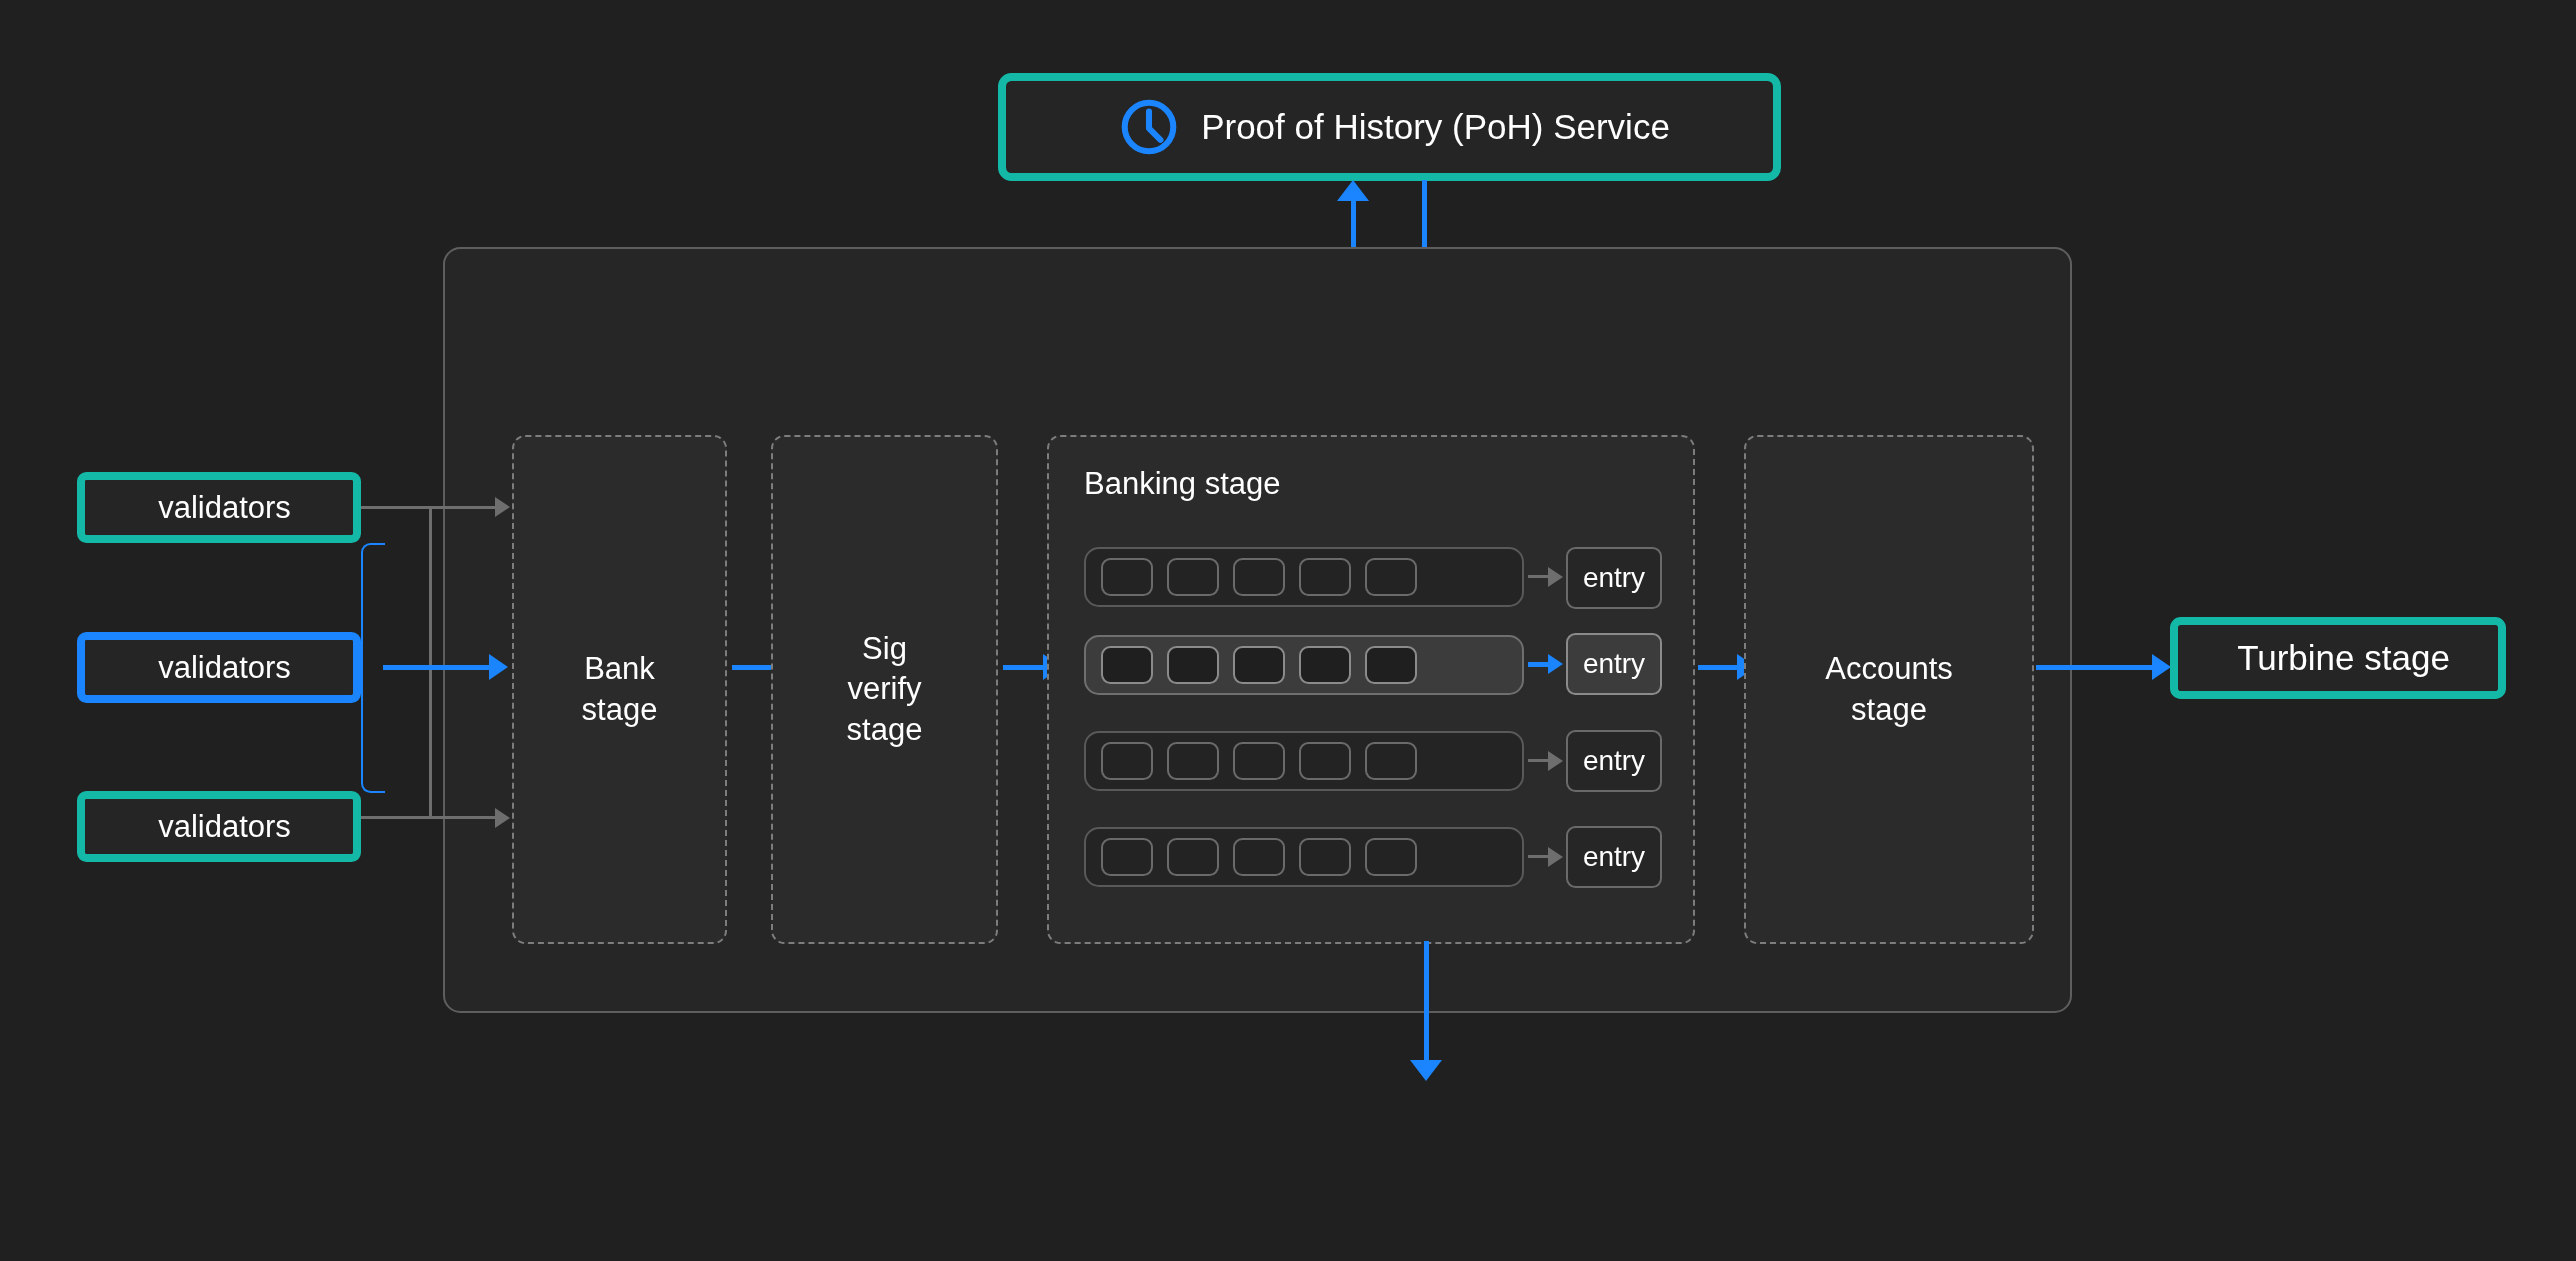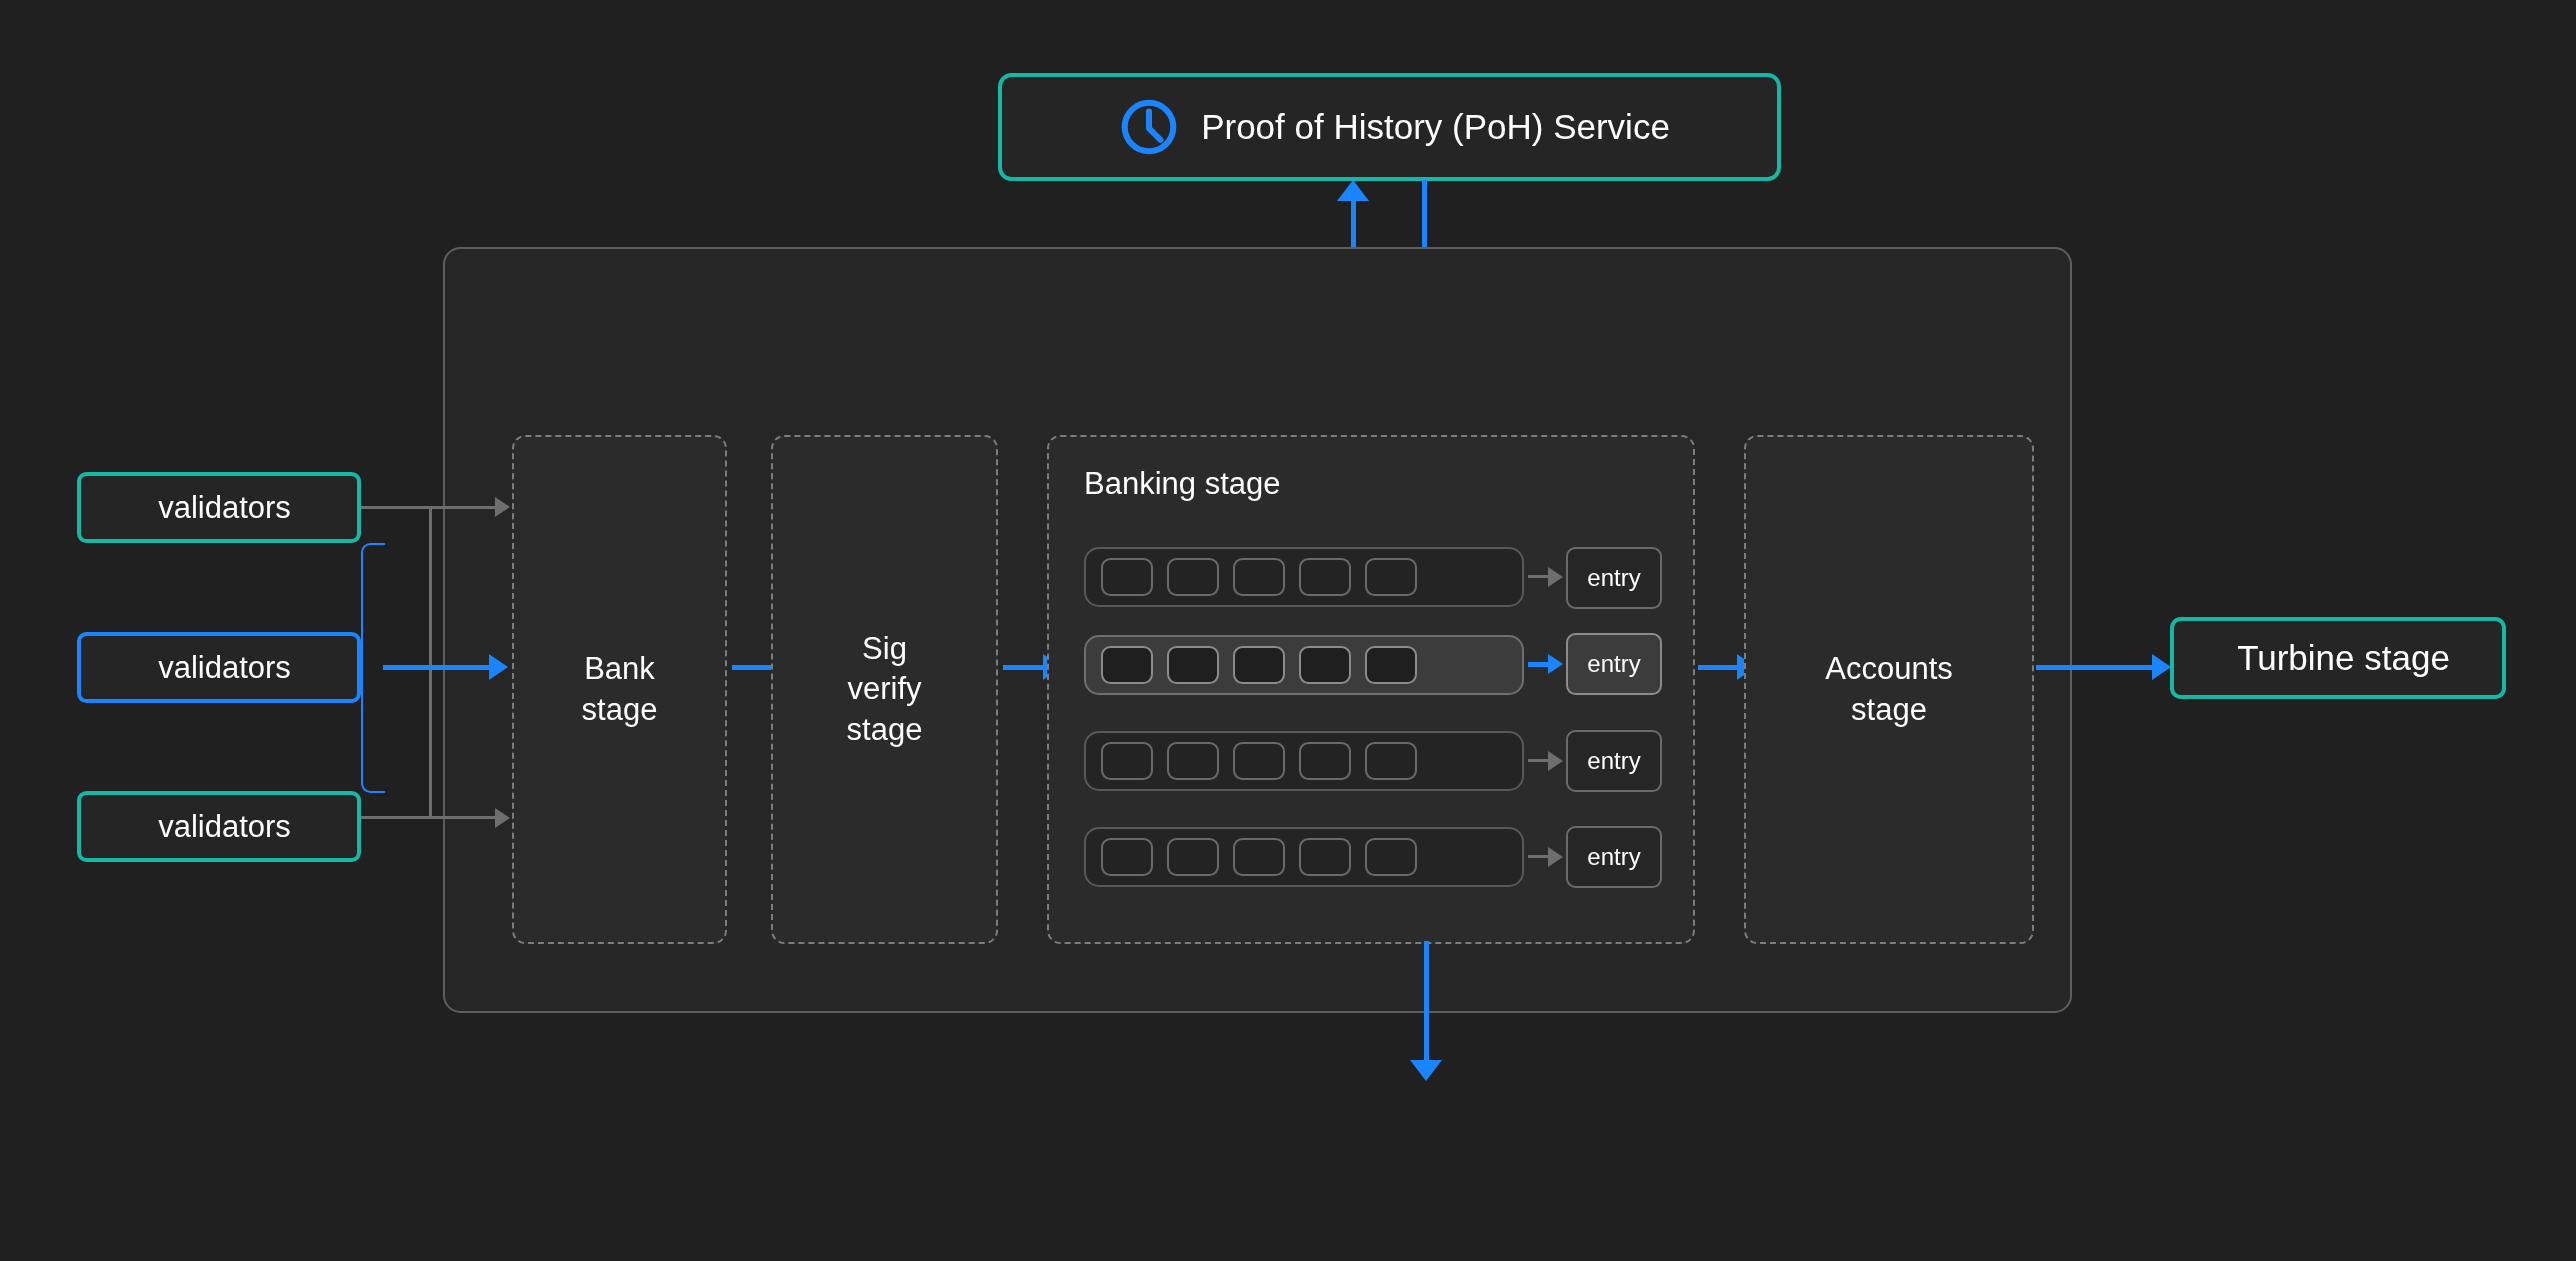--- a/index.html
+++ b/index.html
@@ -13,21 +13,21 @@
     width:2576px;
     height:1261px;
     background:#202020;
     overflow:hidden;
   }
 
   
   .node{
     position:absolute;
     box-sizing:border-box;
-    border:4px solid #14b8a6;
+    border:8px solid #14b8a6;
     border-radius:15px;
     background:#252525;
     display:flex;
     align-items:center;
     justify-content:center;
     text-align:center;
     color:#ffffff;
     line-height:1.28;
     padding-left:11px;
   }
@@ -109,21 +109,21 @@
   .entry{
     position:absolute;
     box-sizing:border-box;
     border:2px solid #6a6a6a;
     border-radius:9.4px;
     background:#262626;
     display:flex;
     align-items:center;
     justify-content:center;
     color:#ffffff;
-    font-size:24px;
+    font-size:28px;
   }
   .entry.hl{
     background:#3c3c3c;
     border-color:#8b8b8b;
   }
 
   
   .line{position:absolute;background:#6e6e6e;}
   .line.blue{background:#1a85ff;}
 

